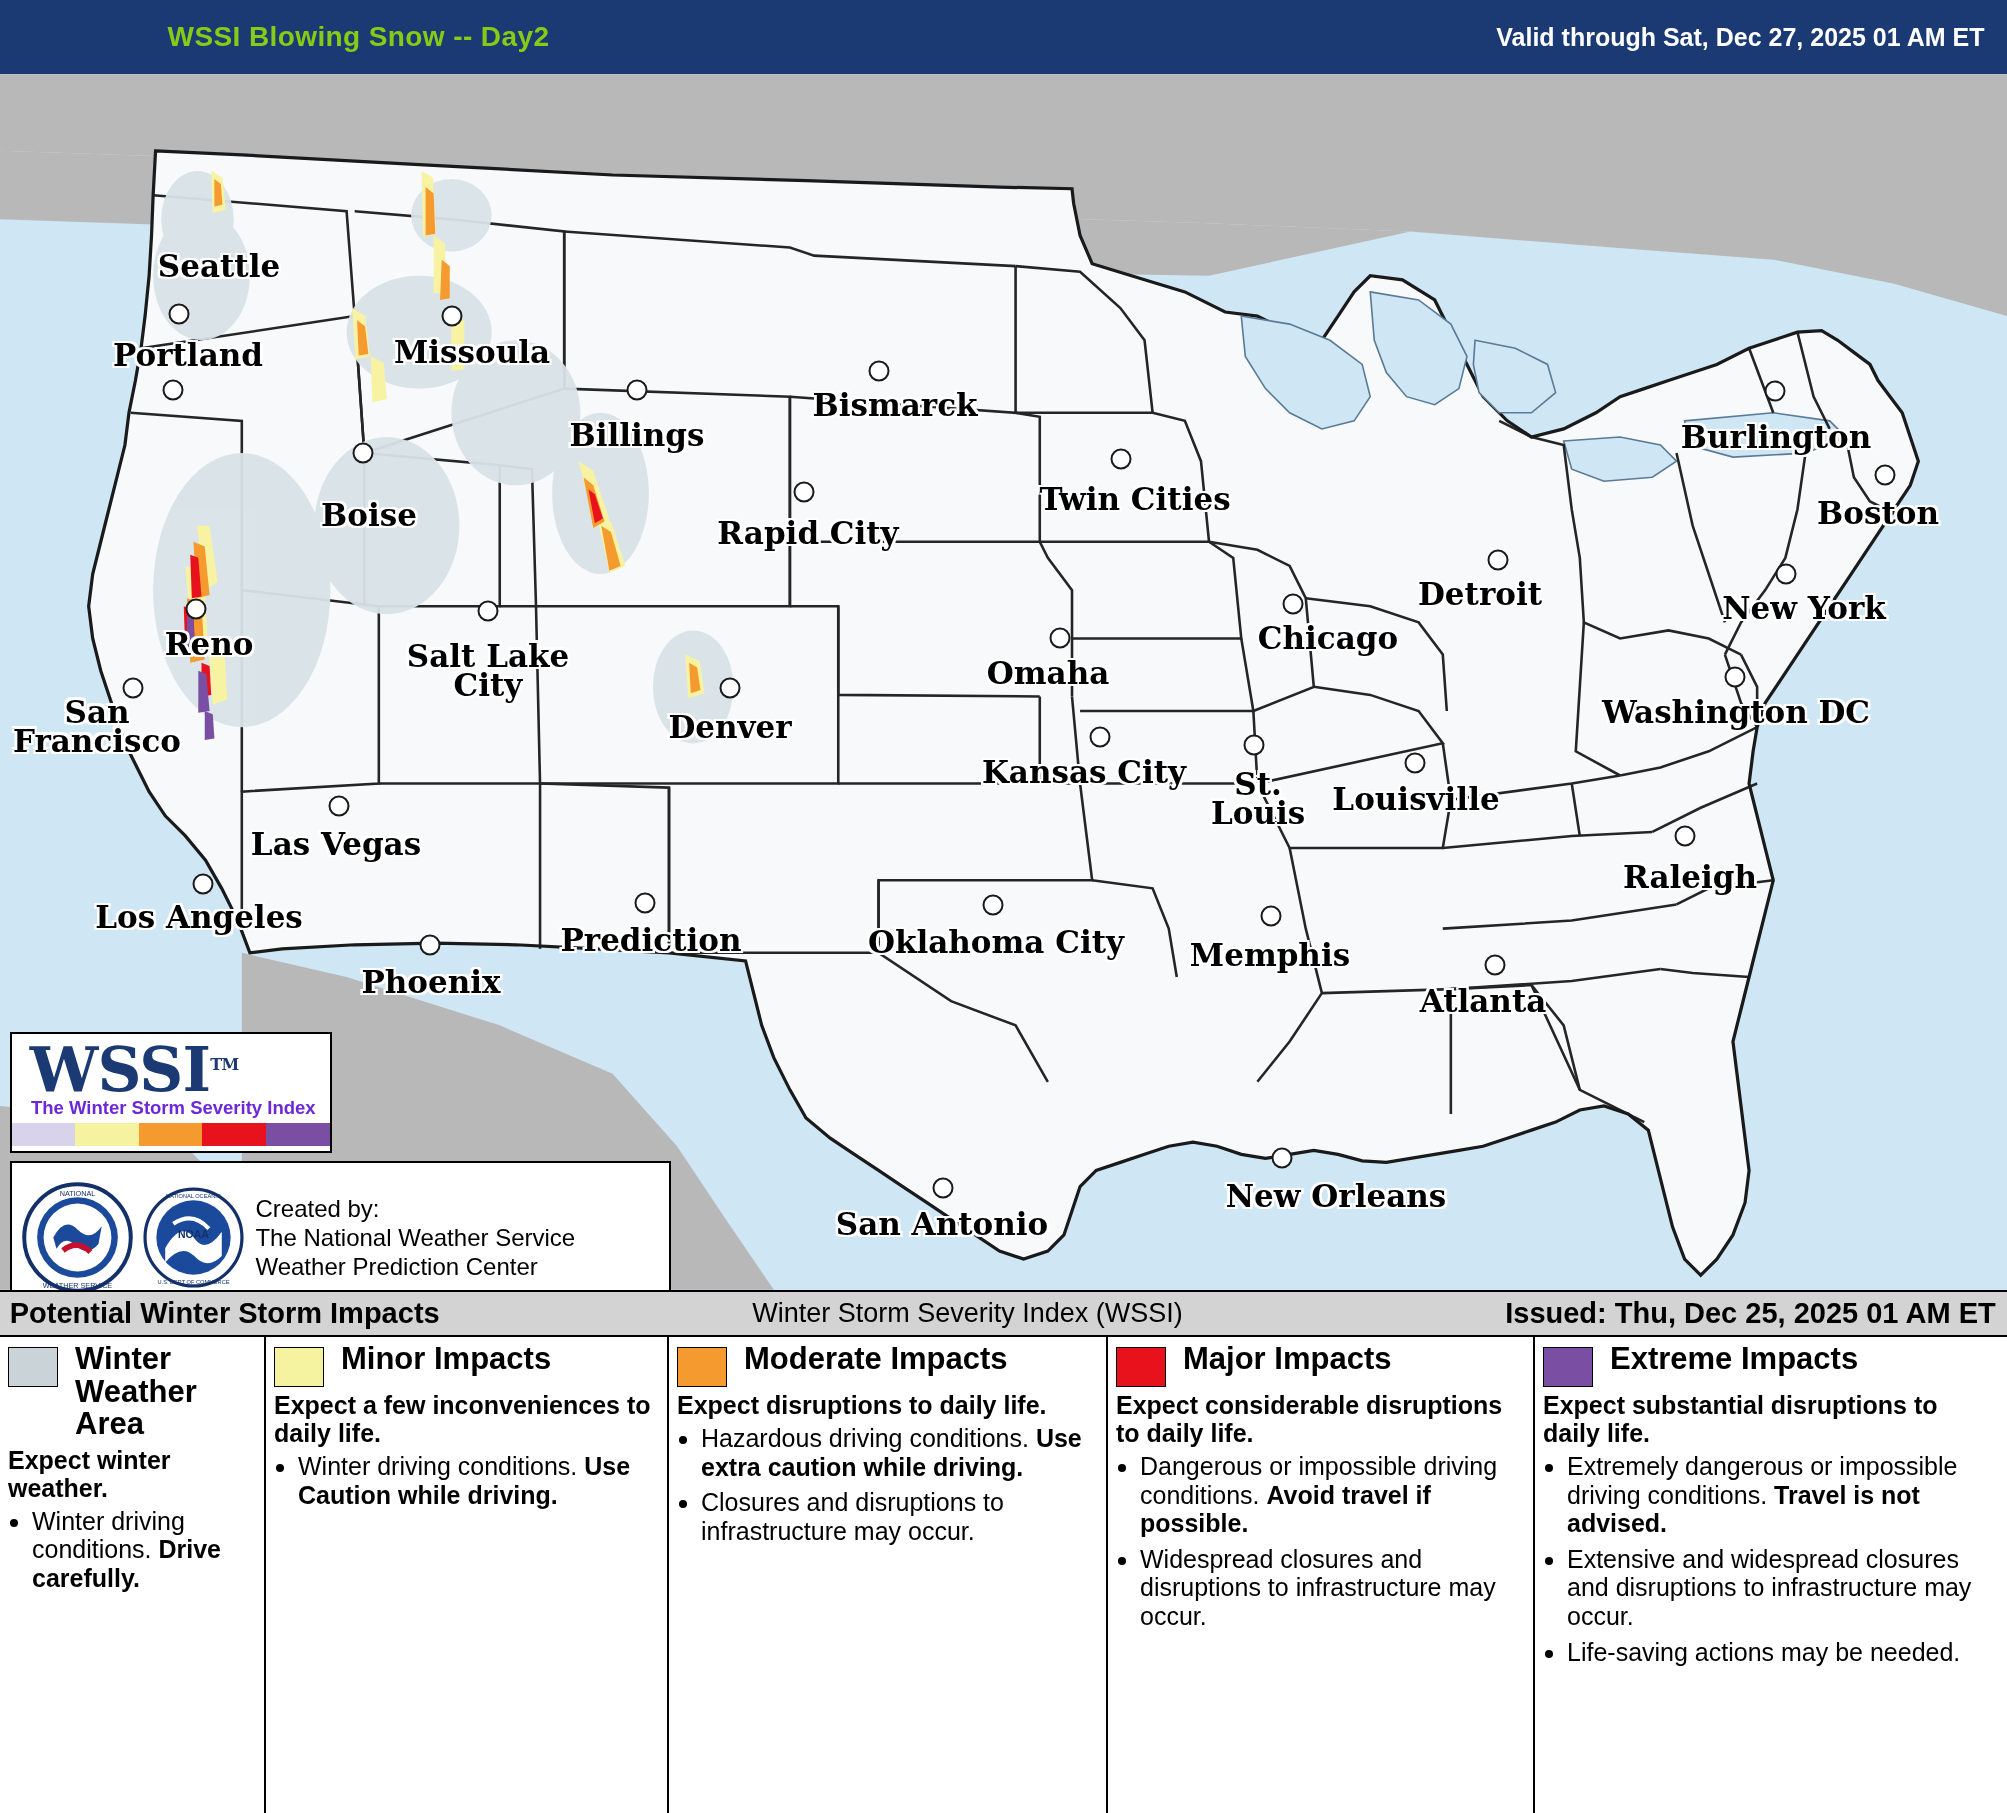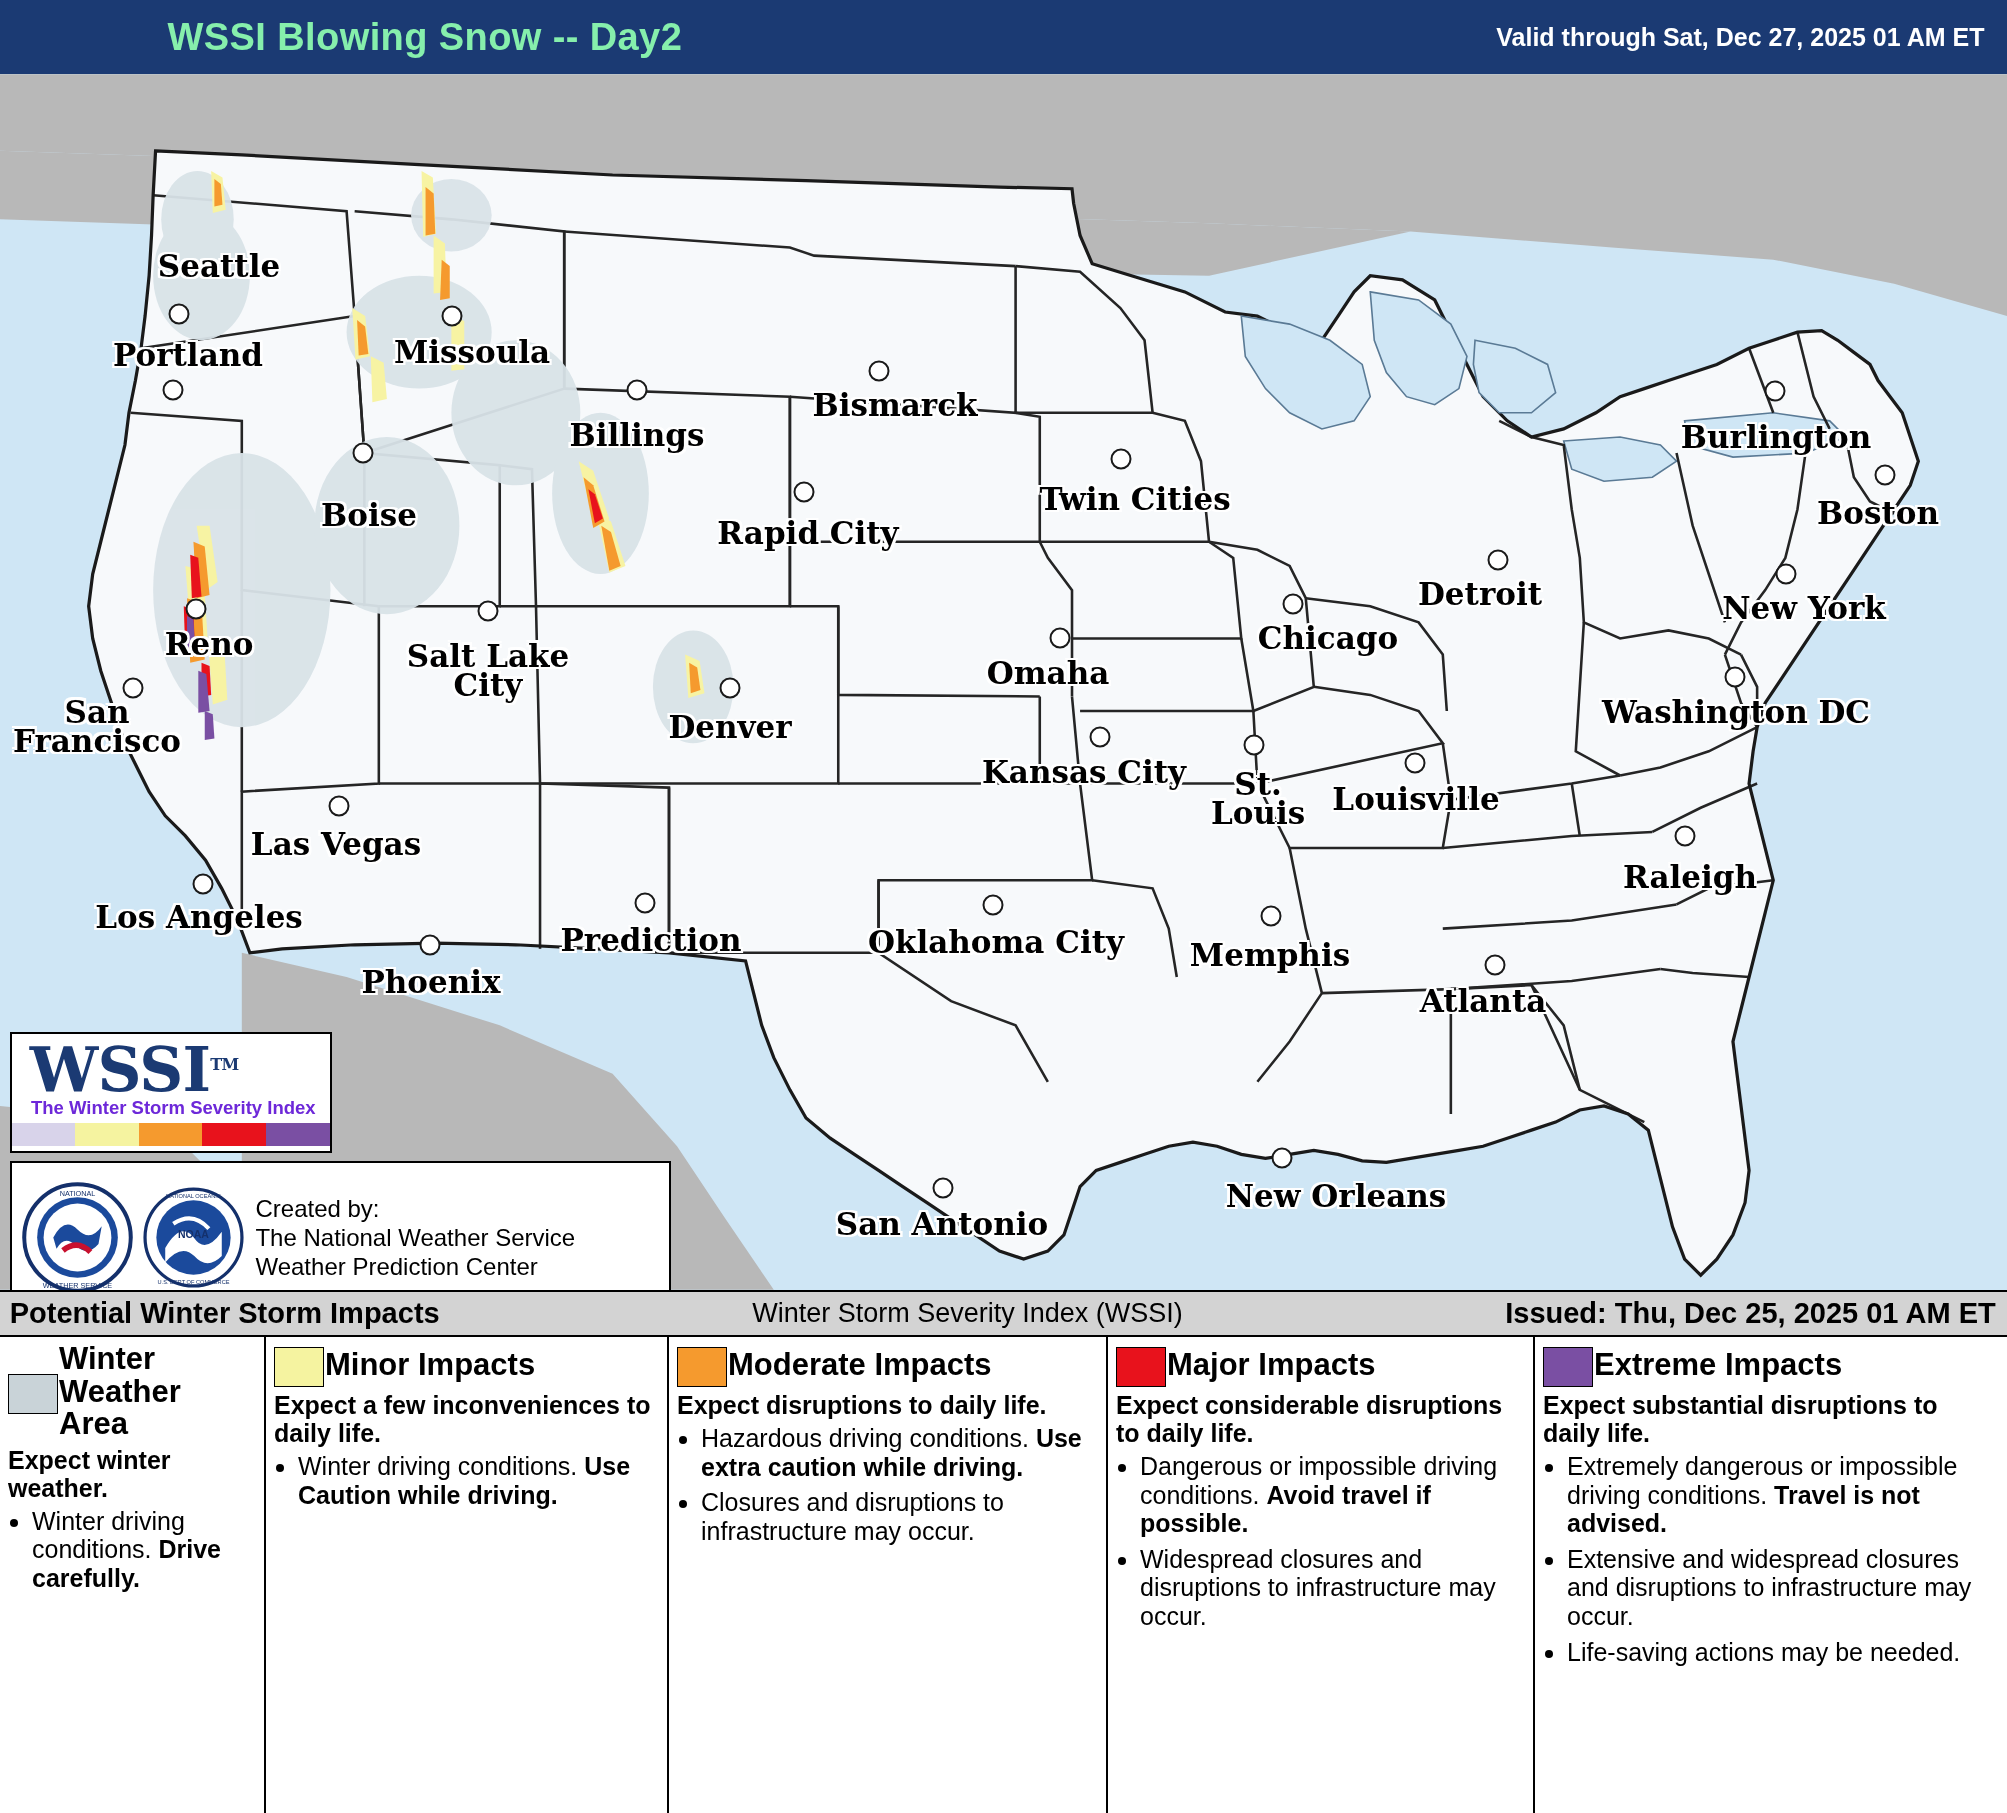--- a/index.html
+++ b/index.html
@@ -13,21 +13,21 @@
   .page { position: relative; width: 2007px; height: 1814px; }
 
   
   .header {
     position: absolute; left:0; top:0; width:2007px; height:74px;
     background:#1b3a73;
     display:flex; align-items:center; justify-content:space-between;
     padding: 0 22.6px;
   }
   .header .title {
-    color:#86efac; font-size:38px; font-weight:bold;
+    color:#84cc16; font-size:28px; font-weight:bold;
     letter-spacing:0.4px;
     margin-left: 145px;
   }
   .header .valid {
     color:#ffffff; font-size:25px; font-weight:bold;
   }
 
   
   .map-area {
     position:absolute; left:0; top:74px; width:2007px; height:1216px;
@@ -117,21 +117,21 @@
     padding:6.4px 8px 0 8px;
     position:relative;
   }
   .legend-col:last-child { border-right:none; }
   .legend-col.c0 { width:266px; }
   .legend-col.c1 { width:403px; }
   .legend-col.c2 { width:439px; }
   .legend-col.c3 { width:427px; }
   .legend-col.c4 { width:472px; }
 
-  .legend-head { display:flex; align-items:center; gap:1px; }
+  .legend-head { display:flex; align-items:flex-start; gap:17px; }
   .swatch { width:50px; height:40px; border:1.6px solid #000; flex:0 0 auto; margin-top:3.2px; }
   .legend-title {
     font-size:31px; font-weight:bold; line-height:1.05;
   }
   .legend-expect {
     font-size:25px; font-weight:bold; line-height:1.12; margin-top:4.8px;
   }
   .legend-list { margin:4.8px 0 0 0; padding-left:24px; }
   .legend-list li {
     font-size:25px; line-height:1.14; margin-bottom:7.3px;

